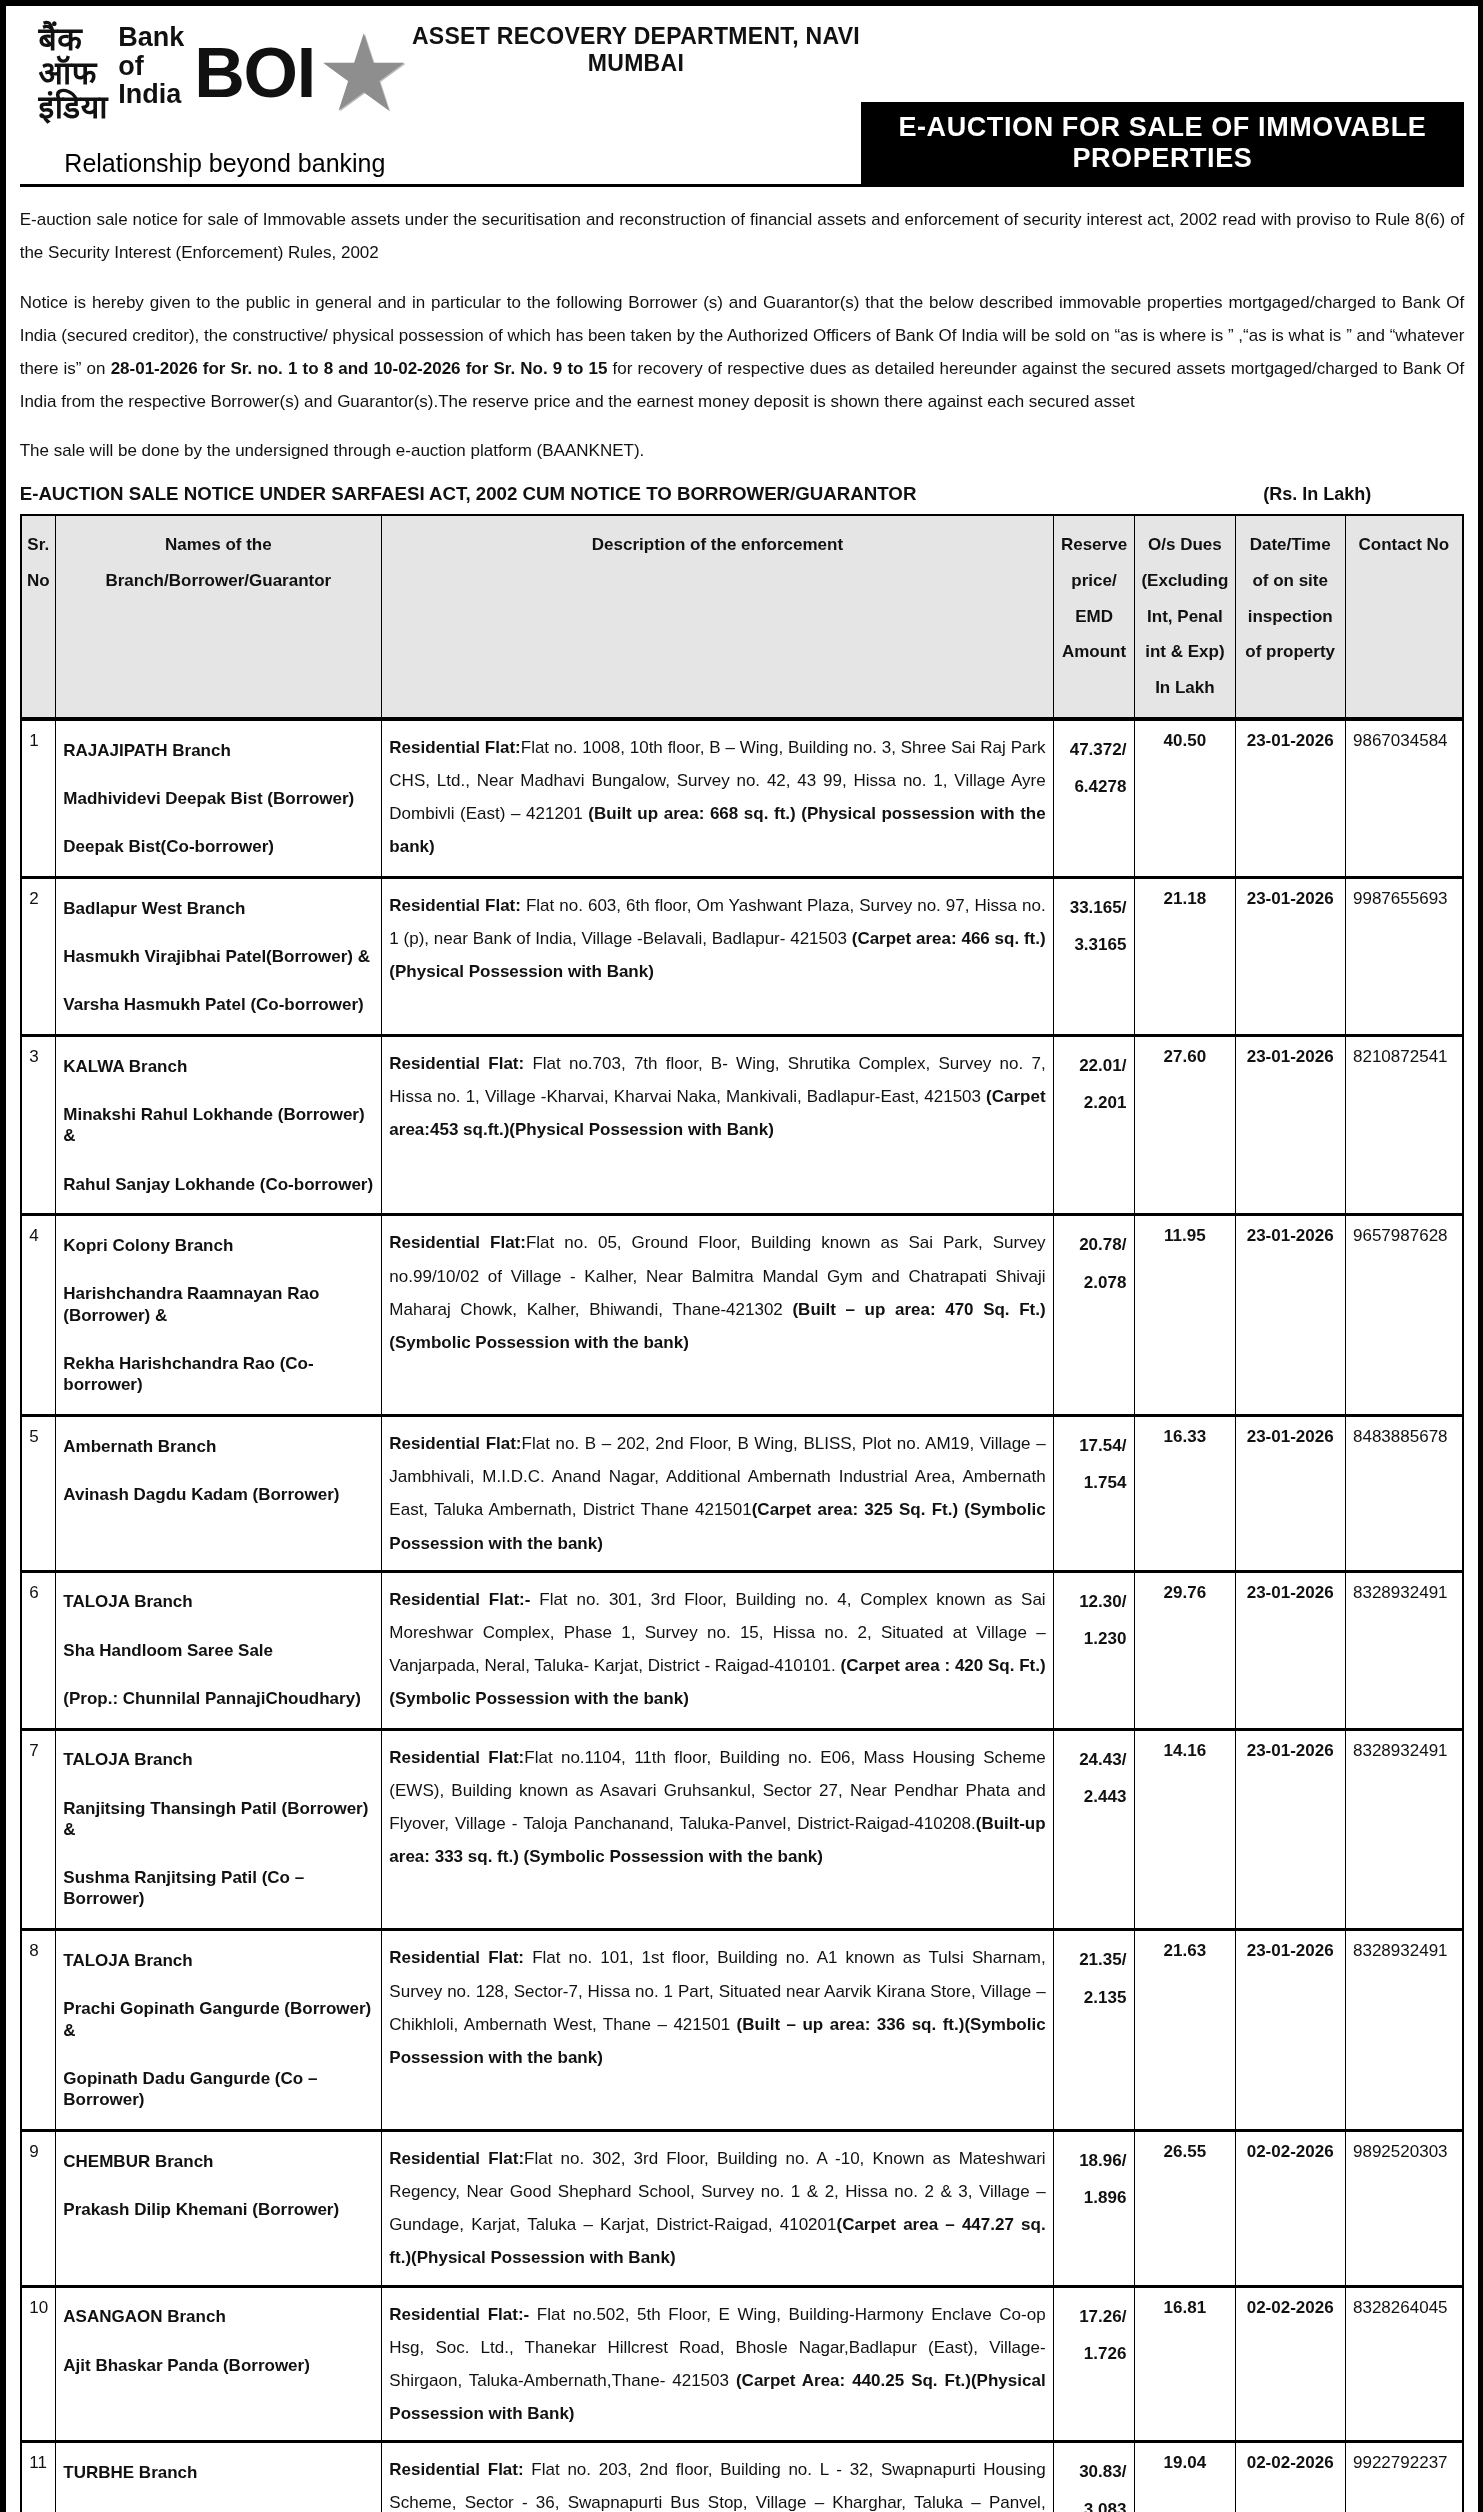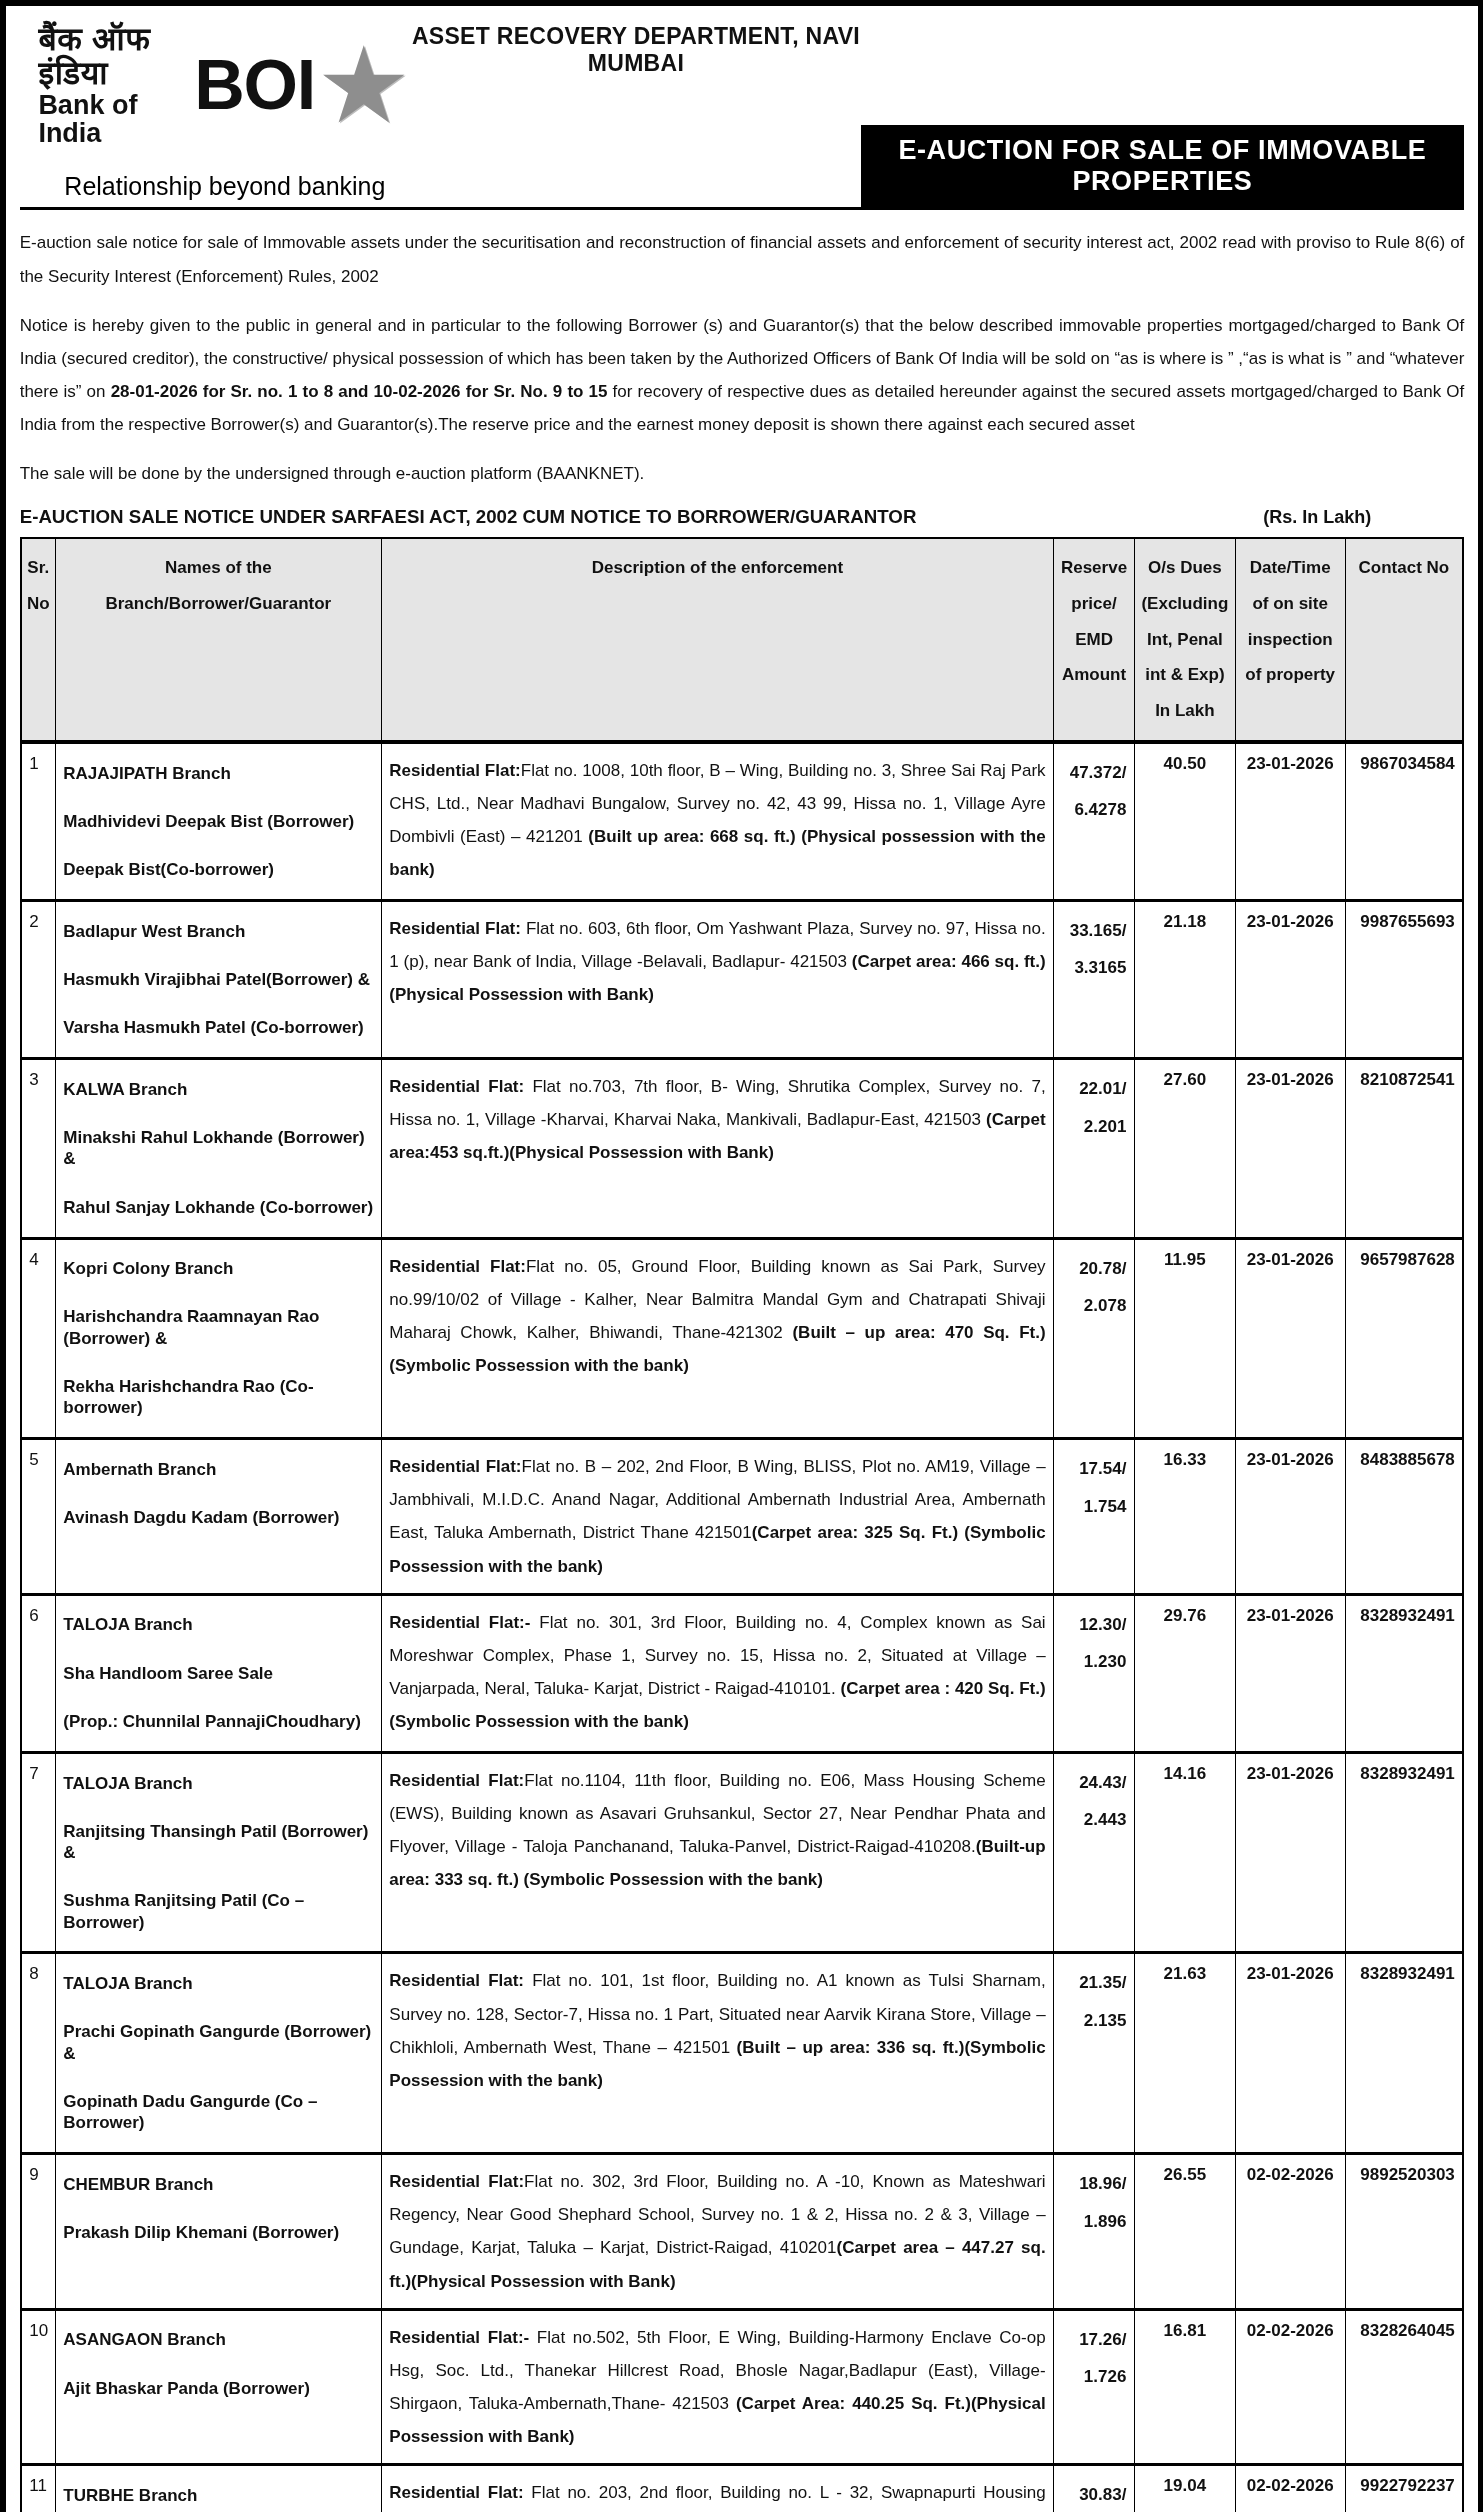--- a/index.html
+++ b/index.html
@@ -5,21 +5,21 @@
   html,body{margin:0;padding:0;background:#f2f2f2;}
   .page{
     width:1484px; box-sizing:border-box; background:#fff; color:#111;
     border:6.2px solid #000; padding:3.7px 13.7px 8.7px 13.7px;
     font-family:"Liberation Sans", sans-serif;
   }
   
   .hdr{display:flex; border-bottom:3.1px solid #000; padding:5px 0 0 0;}
   .logo-box{width:373px; flex:0 0 auto; padding:8.7px 0 6.2px 18.7px;}
   .logo-row{display:flex; align-items:center; gap:5px;}
-  .logo-words{display:flex; flex-direction:column; line-height:1.05;}
+  .logo-words{display:flex; flex-direction:row; line-height:1.05;}
   .logo-hindi{font-size:32px; font-weight:bold; letter-spacing:0.6px;}
   .logo-eng{font-size:27px; font-weight:bold;}
   .logo-abbr{font-size:70px; font-weight:bold; letter-spacing:-1.2px; line-height:.9;}
   .logo-star{font-size:106px; line-height:.9; color:#8e8e8e; margin-left:-3.7px;
              text-shadow:1.2px 1.2px 0 #bdbdbd;}
   .logo-tag{font-size:25px; margin-top:25px; text-align:center; color:#000000;}
   .hdr-right{flex:1; display:flex; flex-direction:row;}
   .hdr-line{font-weight:bold; text-align:center; font-size:23px; letter-spacing:0.3px; margin-top:8.7px;}
   .hdr-banner{margin-top:auto; background:#000; color:#fff; font-weight:bold;
               font-size:27px; text-align:center; padding:10px 10px; letter-spacing:0.6px;}
@@ -46,21 +46,21 @@
   .col-res{width:5.6%;} .col-dues{width:7.0%;} .col-date{width:7.6%;} .col-con{width:8.2%;}
   td.sr{font-size:17px; padding-left:8.7px;}
   td.names{font-weight:bold;}
   td.names .nline{margin:8.7px 0 27px 0; line-height:1.25;}
   td.names .nline:last-child{margin-bottom:8.7px;}
   td.desc{line-height:1.95; text-align:justify; padding-top:13.7px;}
   td.desc .lbl,td.desc .tail{font-weight:bold;}
   td.res{text-align:right; font-weight:bold; padding-top:13.7px; line-height:2.2; padding-right:5px;}
   td.dues{text-align:center; font-weight:bold; padding-top:13.7px;}
   td.date{text-align:center; font-weight:bold; padding-top:13.7px;}
-  td.con{text-align:right; font-weight:bold; padding-top:13.7px;}
+  td.con{text-align:left; font-weight:normal; padding-top:13.7px;}
 </style>
 </head>
 <body>
 
 <div class="page">
 
   <div class="hdr">
     <div class="logo-box">
       <div class="logo-row">
         <div class="logo-words">

